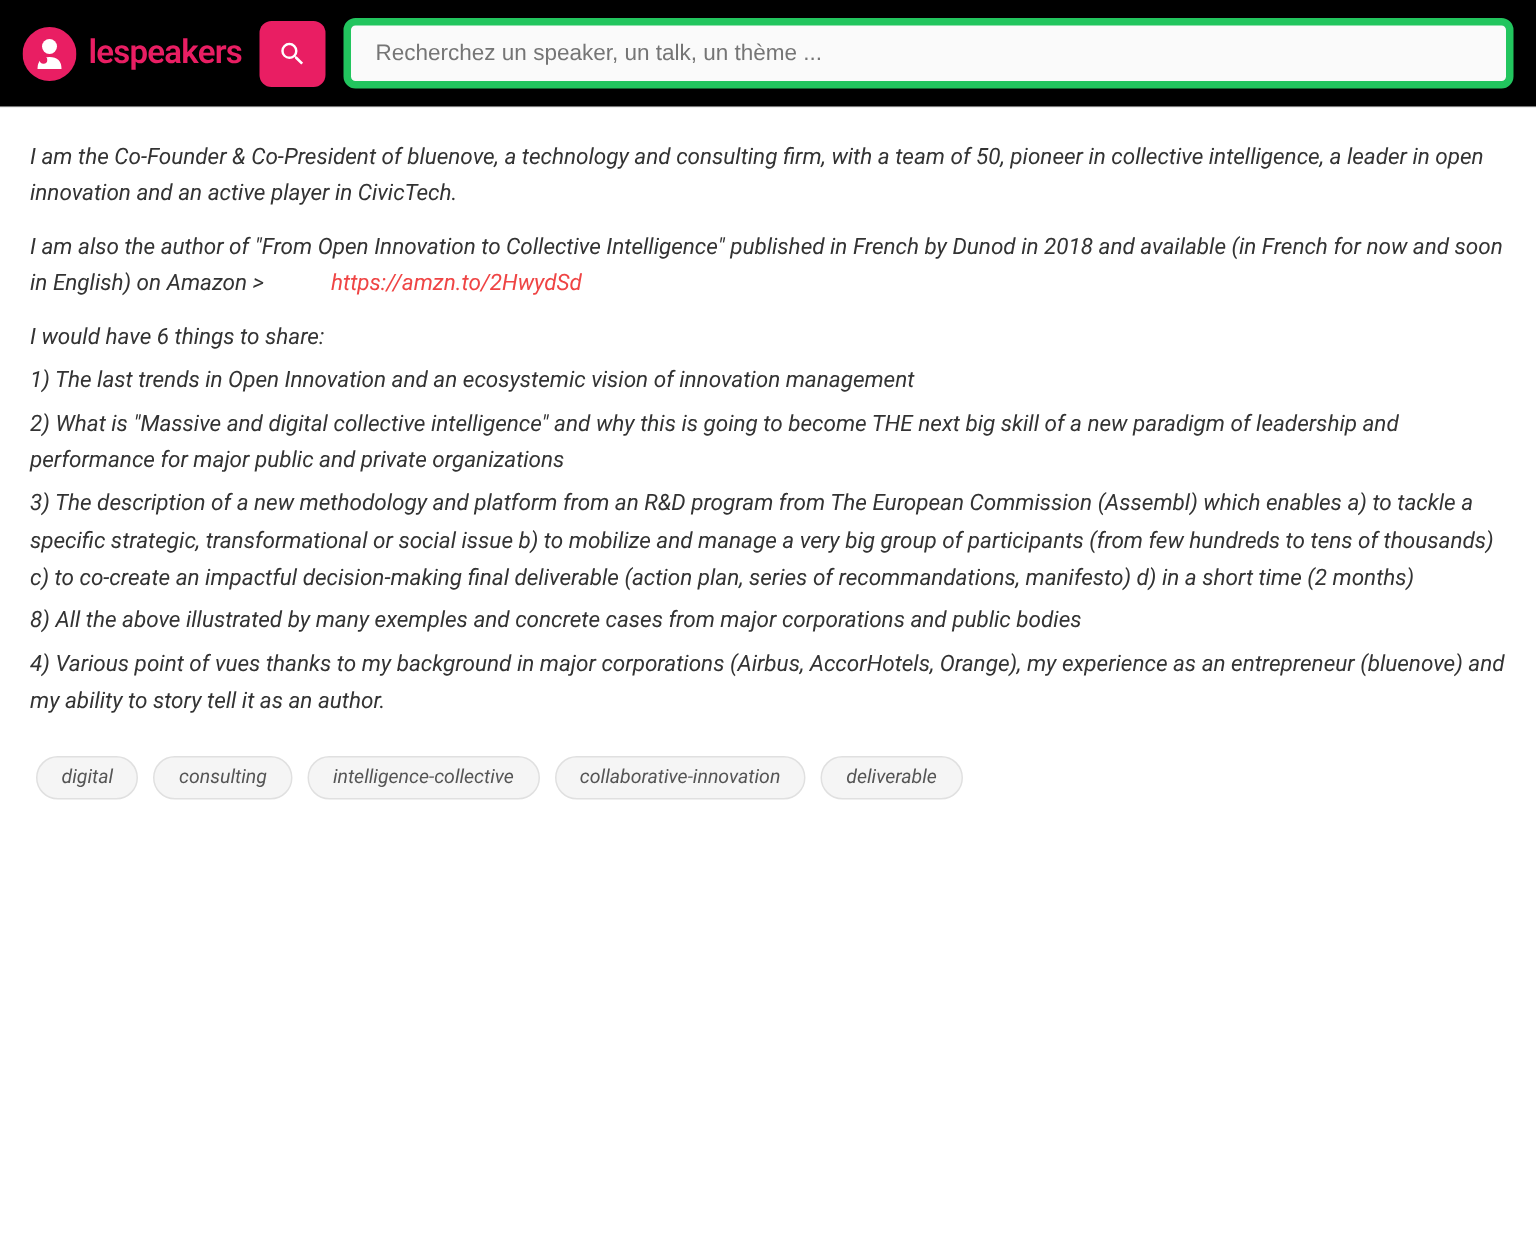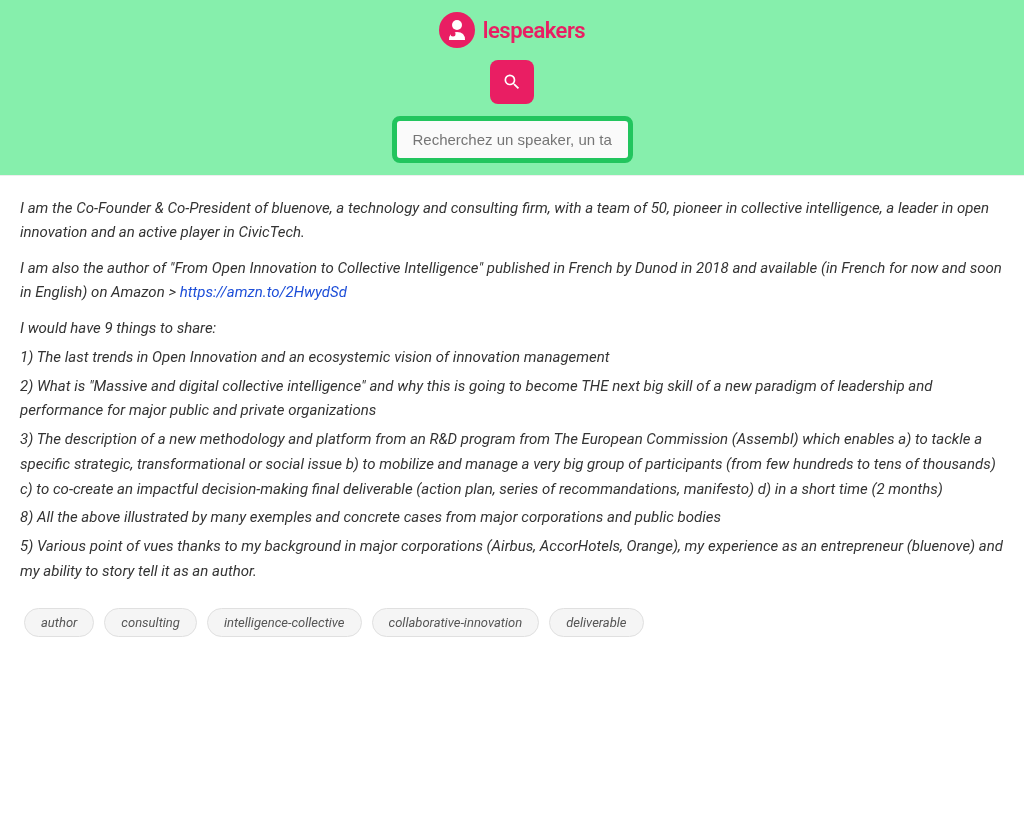--- a/index.html
+++ b/index.html
@@ -13,24 +13,23 @@
       width: 1024px;
       min-height: 824px;
       color: #333333;
     }
 
     
     .header {
       display: flex;
       align-items: center;
       padding: 12px 15px;
-      background: #86efac;
+      background: #000000;
       border-bottom: 1px solid #eeeeee;
       gap: 12px;
-      flex-direction: column;
     }
 
     .logo-container {
       display: flex;
       align-items: center;
       gap: 8px;
     }
 
     .logo-icon {
       width: 36px;
@@ -86,22 +85,23 @@
     }
 
     .description-text {
       font-size: 15px;
       line-height: 1.6;
       color: #333333;
       margin-bottom: 12px;
     }
 
     .description-text a {
-      color: #1d4ed8;
+      color: #ef4444;
       text-decoration: none;
+      margin-left: 41px;
     }
 
     .list-section {
       font-size: 15px;
       line-height: 1.65;
       color: #333333;
       margin-bottom: 24px;
     }
 
     .list-section p {
@@ -153,29 +153,29 @@
 
 <main class="main-content">
 
   <p class="description-text">I am the Co-Founder &amp; Co-President of bluenove, a technology and consulting firm, with a team of 50, pioneer in collective intelligence, a leader in open innovation and an active player in CivicTech.</p>
 
   <p class="description-text">
     I am also the author of "From Open Innovation to Collective Intelligence" published in French by Dunod in 2018 and available (in French for now and soon in English) on Amazon &gt; <a href="#">https://amzn.to/2HwydSd</a>
   </p>
 
   <div class="list-section">
-    <p>I would have 9 things to share:</p>
+    <p>I would have 6 things to share:</p>
     <p>1) The last trends in Open Innovation and an ecosystemic vision of innovation management</p>
     <p>2) What is "Massive and digital collective intelligence" and why this is going to become THE next big skill of a new paradigm of leadership and performance for major public and private organizations</p>
     <p>3) The description of a new methodology and platform from an R&amp;D program from The European Commission (Assembl) which enables a) to tackle a specific strategic, transformational or social issue b) to mobilize and manage a very big group of participants (from few hundreds to tens of thousands) c) to co-create an impactful decision-making final deliverable (action plan, series of recommandations, manifesto) d) in a short time (2 months)</p>
     <p>8) All the above illustrated by many exemples and concrete cases from major corporations and public bodies</p>
-    <p>5) Various point of vues thanks to my background in major corporations (Airbus, AccorHotels, Orange), my experience as an entrepreneur (bluenove) and my ability to story tell it as an author.</p>
+    <p>4) Various point of vues thanks to my background in major corporations (Airbus, AccorHotels, Orange), my experience as an entrepreneur (bluenove) and my ability to story tell it as an author.</p>
   </div>
 
   <div class="tags-container">
-  <span class="tag">author</span>
+  <span class="tag">digital</span>
       <span class="tag">consulting</span>
       <span class="tag">intelligence-collective</span>
       <span class="tag">collaborative-innovation</span>
       <span class="tag">deliverable</span>
     </div>
 
 </main>
 
 </body></html>

